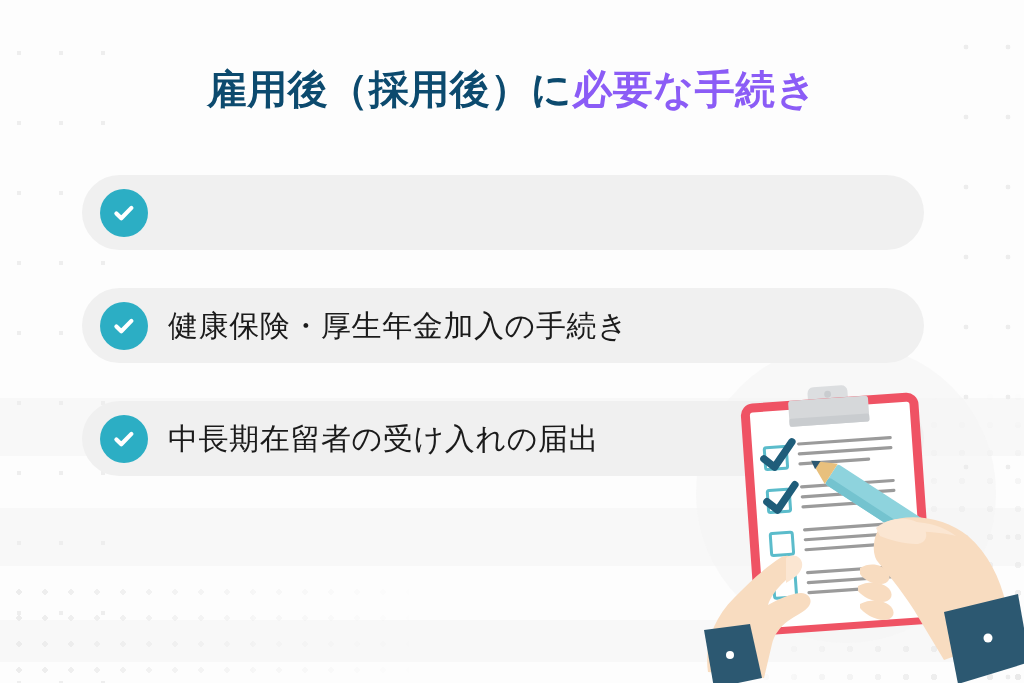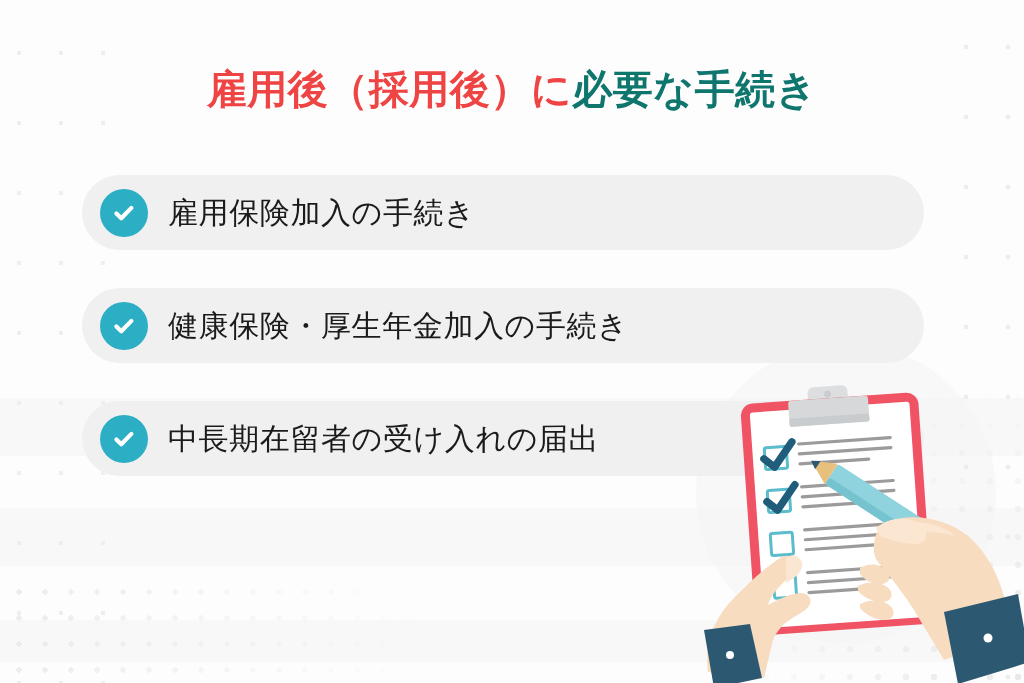--- a/index.html
+++ b/index.html
@@ -92,22 +92,22 @@
     position: absolute;
     left: 0; top: 64px;
     width: 1024px;
     text-align: center;
     font-size: 40px;
     line-height: 1.25;
     font-weight: 700;
     letter-spacing: .5px;
     white-space: nowrap;
   }
-  .title .t-dark { color: #ef4444; }
-  .title .t-accent { color: #0f766e; }
+  .title .t-dark { color: #0c4a6e; }
+  .title .t-accent { color: #8b5cf6; }
 
   
   .checklist {
     position: absolute;
     left: 82px;
     top: 175px;
     width: 842px;
   }
 
   .check-row {
@@ -172,21 +172,20 @@
   <h1 class="title"><span class="t-dark">雇用後（採用後）に</span><span class="t-accent">必要な手続き</span></h1>
 
   <div class="checklist">
 
     <div class="check-row">
       <span class="check-badge">
         <svg width="28" height="28" viewBox="0 0 28 28" aria-hidden="true">
           <path d="M6.4 14.4 L11.3 19.2 L21.4 8.9" fill="none" stroke="#ffffff" stroke-width="4.2" stroke-linecap="round" stroke-linejoin="round"></path>
         </svg>
       </span>
-      <span class="row-label">雇用保険加入の手続き</span>
     </div>
 
     <div class="check-row">
       <span class="check-badge">
         <svg width="28" height="28" viewBox="0 0 28 28" aria-hidden="true">
           <path d="M6.4 14.4 L11.3 19.2 L21.4 8.9" fill="none" stroke="#ffffff" stroke-width="4.2" stroke-linecap="round" stroke-linejoin="round"></path>
         </svg>
       </span>
       <span class="row-label">健康保険・厚生年金加入の手続き</span>
     </div>

